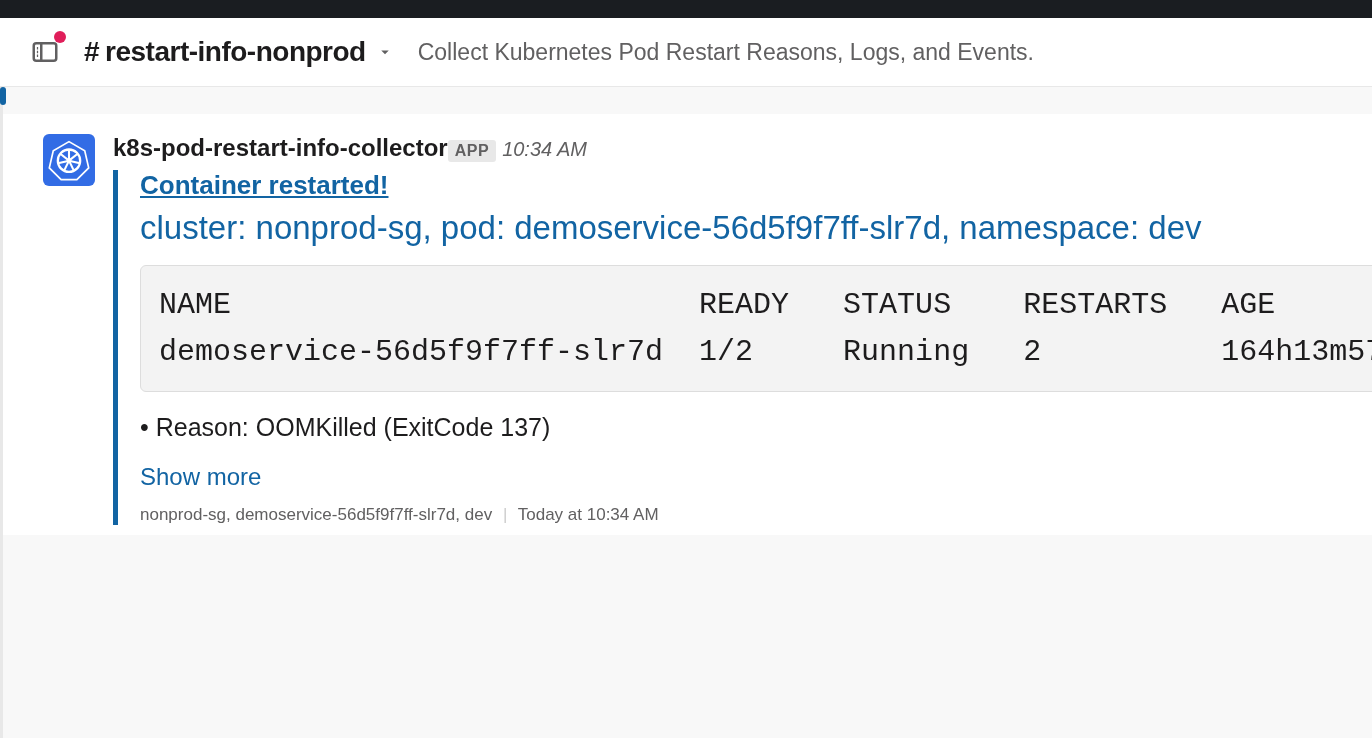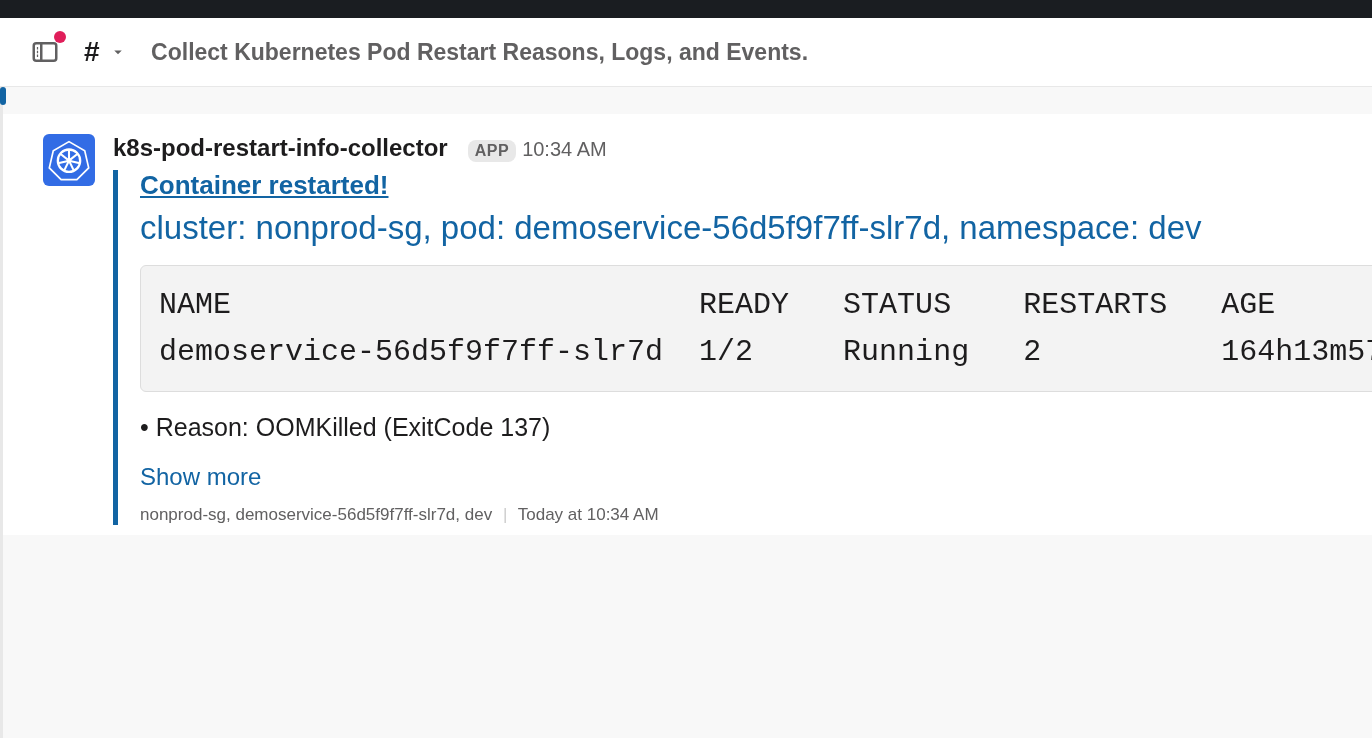--- a/index.html
+++ b/index.html
@@ -57,21 +57,21 @@
     .channel-name .hash {
       font-weight: 900;
     }
     .chevron {
       margin-left: 4px;
       color: #616061;
     }
     .channel-topic {
       font-size: 23px;
       color: #616061;
-      font-weight: 700;
+      font-weight: 400;
     }
     .content-area {
       background: #f8f8f8;
       padding-top: 12px;
       height: calc(100% - 18px - 87px);
       border-left: 3px solid #e8e8e8;
       position: relative;
     }
     .blue-tick {
       position: absolute;
@@ -111,28 +111,28 @@
       font-size: 24px;
       font-weight: 900;
       color: #1d1c1d;
     }
     .app-badge {
       background: #e8e8e8;
       color: #616061;
       font-size: 16px;
       font-weight: 600;
       padding: 2px 7px;
-      border-radius: 8px;
+      border-radius: 3px;
       letter-spacing: 0.5px;
-      margin-left: 20px;
     }
     .timestamp {
       font-size: 20px;
       color: #616061;
       margin-left: 6px;
+      font-style: italic;
     }
     .attachment {
       border-left: 5px solid #1264a3;
       padding-left: 22px;
       margin-top: 6px;
     }
     .alert-title {
       font-size: 26px;
       font-weight: 700;
       color: #1264a3;
@@ -195,20 +195,21 @@
         <line x1="9" y1="5" x2="9" y2="19"></line>
         <line x1="5.5" y1="9" x2="6.5" y2="9"></line>
         <line x1="5.5" y1="12" x2="6.5" y2="12"></line>
         <line x1="5.5" y1="15" x2="6.5" y2="15"></line>
       </svg>
     </span>
     <span class="red-dot"></span>
   </div>
   <div class="channel-name">
     <span class="hash">#</span>
+    <span>restart-info-nonprod</span>
     <span class="chevron">
       <svg width="18" height="18" viewBox="0 0 24 24" fill="currentColor">
           <path d="M7 10l5 5 5-5z"></path>
         </svg>
     </span>
   </div>
   <div class="channel-topic">Collect Kubernetes Pod Restart Reasons, Logs, and Events.</div>
 </div>
 
 <div class="content-area">

